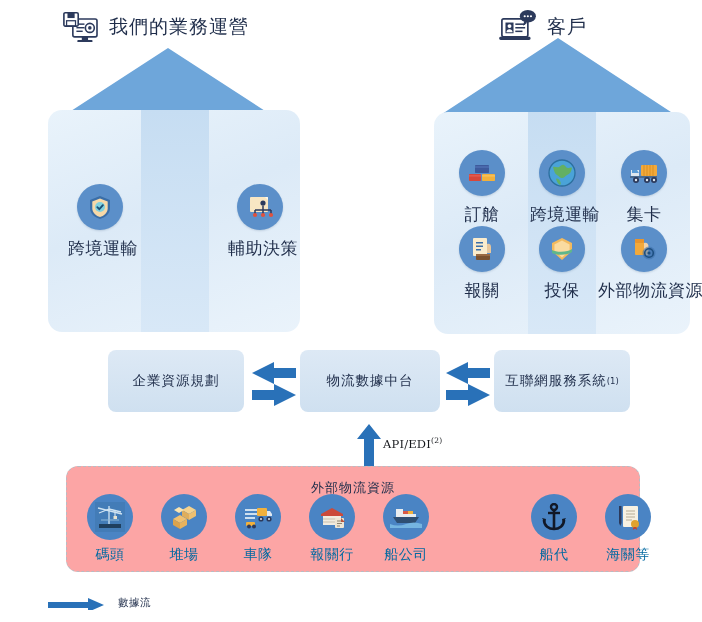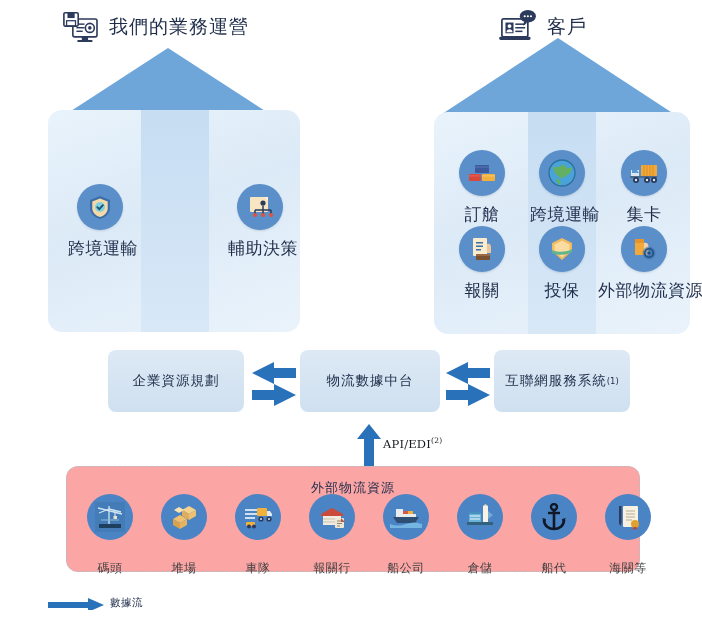--- a/index.html
+++ b/index.html
@@ -62,24 +62,24 @@
   .exttitle{
     position:absolute;width:100%;text-align:center;top:12px;
     font-size:13px;color:#1f2d4a;letter-spacing:1px;
   }
   .ext{position:absolute;width:64px;text-align:center;}
   .ext .disc{
     width:46px;height:46px;border-radius:50%;
     background:#4a84c4;margin:0 auto;
     display:flex;align-items:center;justify-content:center;
   }
-  .ext .cap{margin-top:20px;font-size:12px;color:#404040;white-space:nowrap;letter-spacing:.5px;}
-
-  
-  .legend{position:absolute;display:flex;align-items:center;gap:4px;}
+  .ext .cap{margin-top:6px;font-size:14px;color:#0369a1;white-space:nowrap;letter-spacing:.5px;}
+
+  
+  .legend{position:absolute;display:flex;align-items:center;gap:12px;}
   .legend .lbl{font-size:10.5px;color:#1f2d4a;letter-spacing:.5px;}
 </style>
 </head>
 <body>
 
 <div class="stage">
 
   <div class="hdr" style="left:60px;top:10px;">
     <svg class="gico" viewBox="0 0 44 38">
       <rect x="14" y="10" width="27" height="20" rx="2" fill="#fff" stroke="#2c3a5c" stroke-width="1.8"></rect>
@@ -358,36 +358,20 @@
         <rect x="18" y="14" width="9" height="10" rx="1" fill="#efe6d4"></rect>
         <g stroke="#8e8470" stroke-width="1.1">
             <path d="M20 17h5M20 19.5h5M20 22h3"></path>
           </g>
         <path d="M24 14 l4 4 -4 0z" fill="#b9563f"></path>
       </svg>
     </div>
     <div class="cap">報關行</div>
   </div>
 
-  <div class="ext" style="left:448px;top:494px;">
-    <div class="disc">
-      <svg width="30" height="28" viewBox="0 0 30 28">
-        <rect x="18" y="3" width="5" height="16" fill="#f7f2e4"></rect>
-        <path d="M18 3 l2.5-2 2.5 2z" fill="#e0d9c6"></path>
-        <path d="M23 8 l5 4 -5 4z" fill="#7fb3d5" opacity=".8"></path>
-        <rect x="4" y="11" width="12" height="8" fill="#6ab3d8"></rect>
-        <rect x="4" y="9" width="12" height="2" fill="#4a90bf"></rect>
-        <g stroke="#ffffff" stroke-width=".9">
-            <path d="M5 13h10M5 16h10"></path>
-          </g>
-        <rect x="2" y="19" width="26" height="3" fill="#33627f"></rect>
-      </svg>
-    </div>
-    <div class="cap">倉儲</div>
-  </div>
 
   <div class="ext" style="left:522px;top:494px;">
     <div class="disc">
       <svg width="26" height="28" viewBox="0 0 26 28">
         <circle cx="13" cy="4" r="3" fill="none" stroke="#111827" stroke-width="2.4"></circle>
         <path d="M13 7 v18" stroke="#111827" stroke-width="2.6"></path>
         <path d="M7 10 h12" stroke="#111827" stroke-width="2.4"></path>
         <path d="M3 17 c0 6 5 9 10 9 s10-3 10-9" stroke="#111827" stroke-width="2.6" fill="none"></path>
         <path d="M1 15 l4 1 -1 4z" fill="#111827"></path>
         <path d="M25 15 l-4 1 1 4z" fill="#111827"></path>

